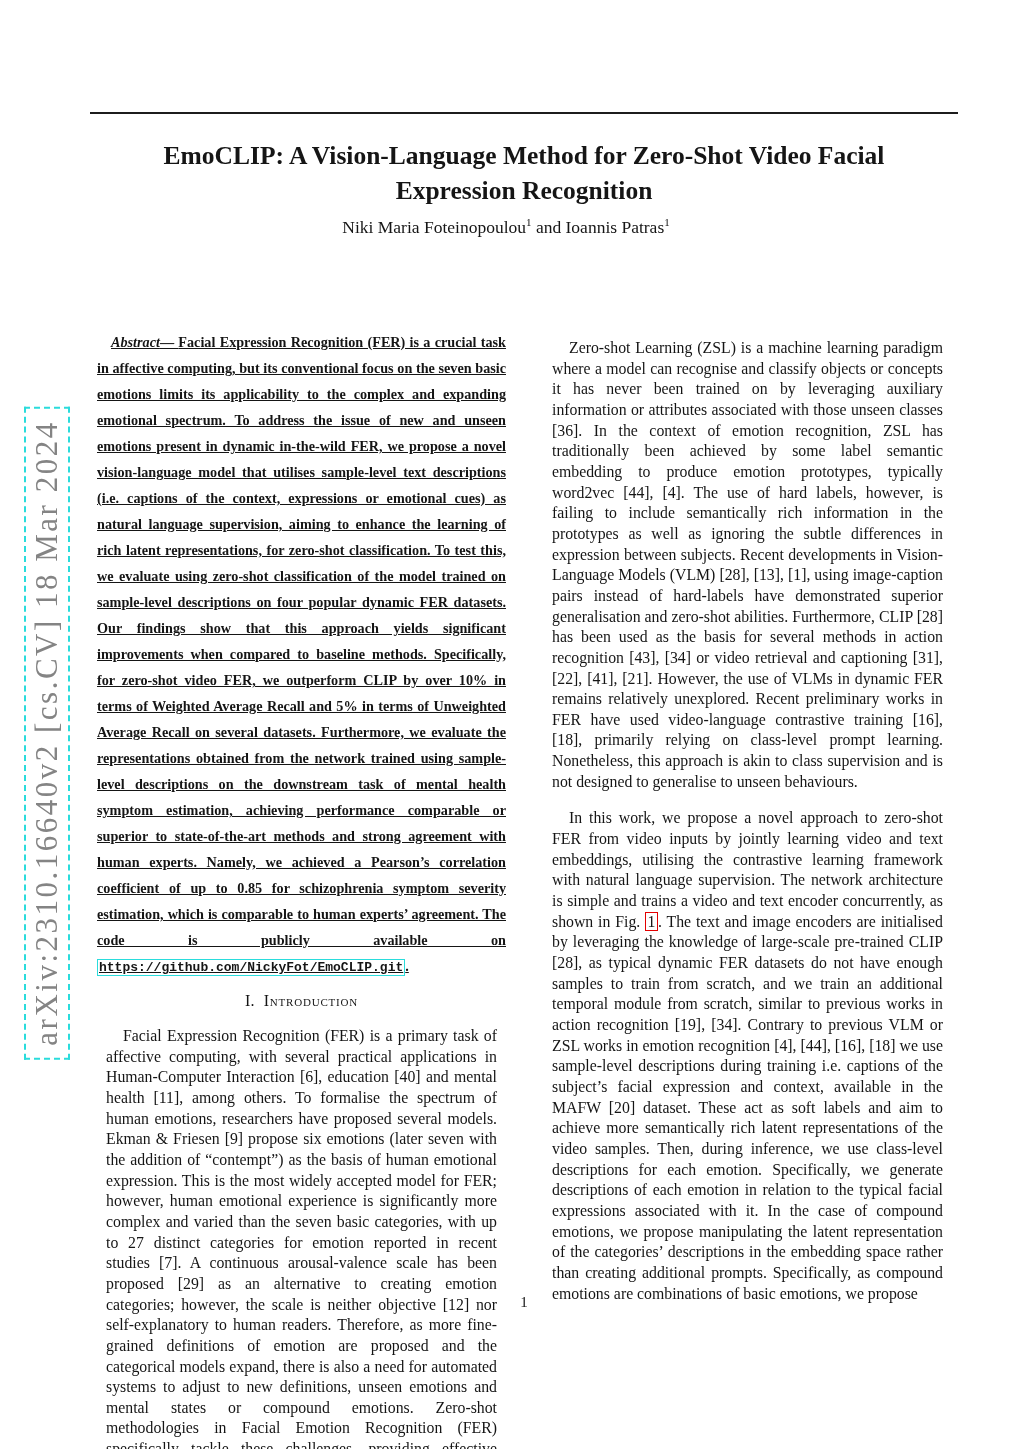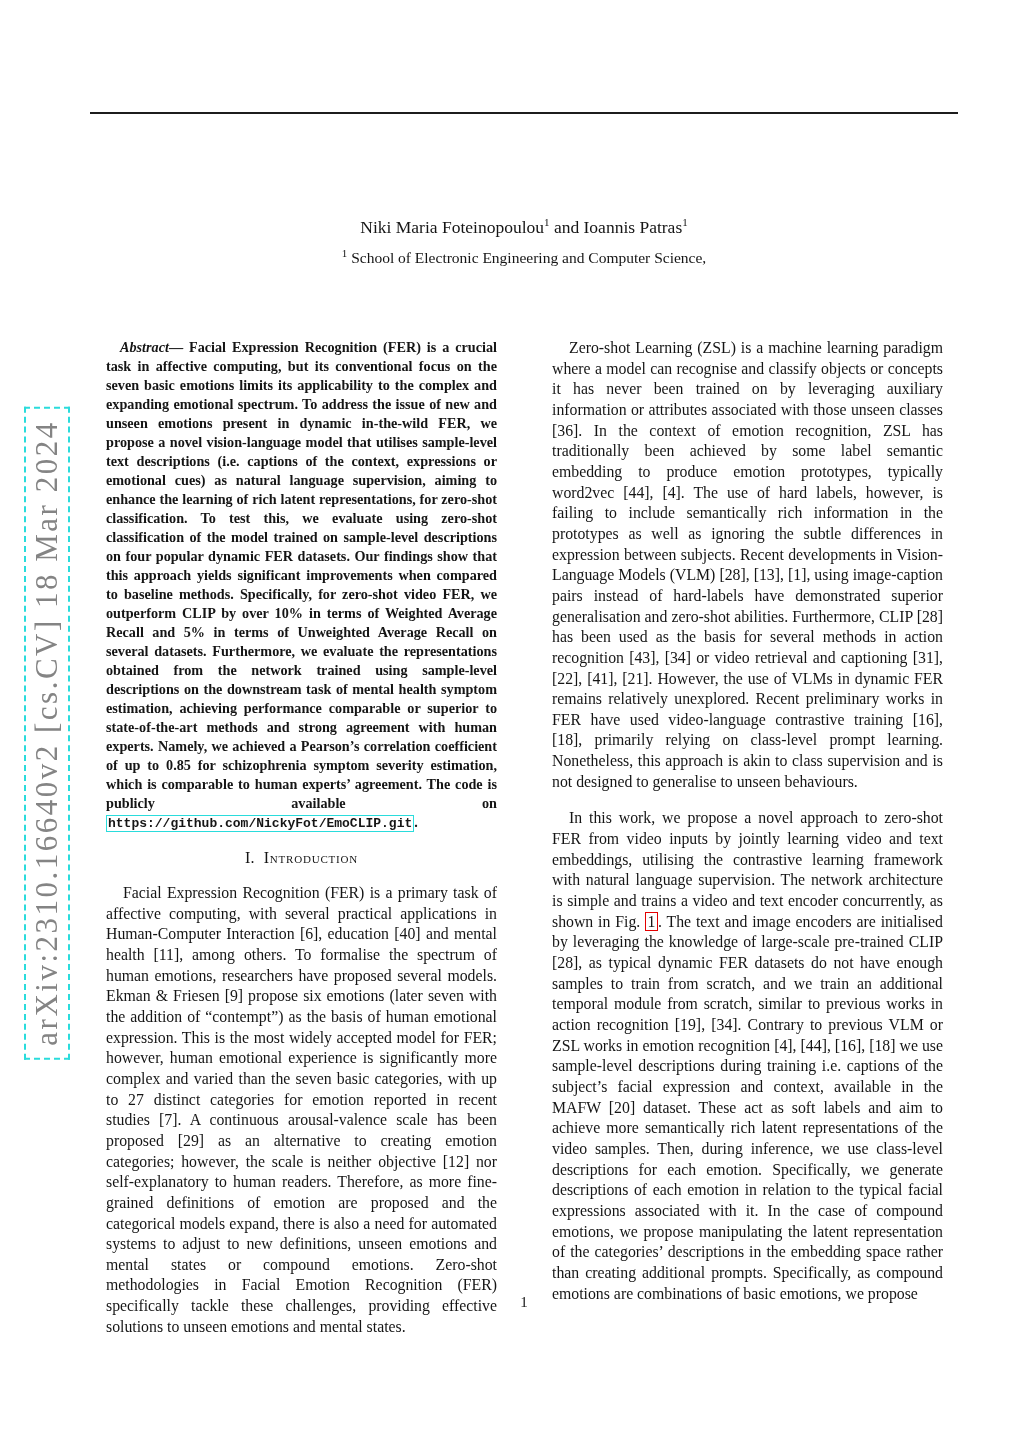--- a/index.html
+++ b/index.html
@@ -33,43 +33,43 @@
     width: 868px; height: 0;
     border-top: 2.5px solid #1c1c1c;
   }
   .title {
     position: absolute; left: 90px; top: 121px; width: 868px;
     text-align: center;
     font-size: 25.5px; font-weight: bold;
     line-height: 35px;
   }
   .authors {
-    position: absolute; left: 90px; top: 216px; width: 868px;
+    position: absolute; left: 72px; top: 216px; width: 868px;
     text-align: center; font-size: 17.5px;
   }
   .authors sup, .affiliation sup { font-size: 11px; }
   .affiliation {
     position: absolute; left: 90px; top: 243px; width: 868px;
     text-align: center; font-size: 15.5px; line-height: 20.5px;
   }
 
   
   .columns {
     position: absolute; left: 90px; top: 322px; width: 869px;
     display: flex; gap: 23px; align-items: flex-start;
   }
   .col { width: 423px; }
 
   .abstract {
-    margin: 16px;
+    margin: 7px;
     font-size: 14.2px; font-weight: bold;
-    line-height: 19px;
+    line-height: 26px;
     text-align: justify;
     text-indent: 14px;
-    hyphens: auto; -webkit-hyphens: auto;
+    hyphens: auto; text-decoration: underline; -webkit-hyphens: auto;
   }
   .abs-label { font-style: italic; }
   .code-link {
     font-family: "Liberation Mono", monospace;
     font-weight: bold;
     font-size: 13px;
     color: #151515;
     text-decoration: none;
     border: 1.5px solid #2adcdc;
     padding: 0 1px;
@@ -107,25 +107,25 @@
 </style>
 </head>
 <body>
 
 <div class="page">
 
   <div class="arxiv-banner">arXiv:2310.16640v2  [cs.CV]  18 Mar 2024</div>
 
   <div class="top-rule"></div>
 
+  <h1 class="title"><span>EmoCLIP: A Vision-Language Method for Zero-Shot Video Facial</span><br><span>Expression Recognition</span></h1>
 
   <div class="authors"><span>Niki Maria Foteinopoulou</span><sup>1</sup><span> and Ioannis Patras</span><sup>1</sup></div>
 
   <div class="affiliation">
-    <div><sup>1</sup><span> School of Electronic Engineering and Computer Science,</span></div>
   </div>
 
   <div class="columns">
 
     <div class="col">
       <p class="abstract"><span class="abs-label">Abstract</span><span>— </span><span>Facial Expression Recognition (FER) is a crucial task in affective computing, but its conventional focus on the seven basic emotions limits its applicability to the complex and expanding emotional spectrum. To address the issue of new and unseen emotions present in dynamic in-the-wild FER, we propose a novel vision-language model that utilises sample-level text descriptions (i.e. captions of the context, expressions or emotional cues) as natural language supervision, aiming to enhance the learning of rich latent representations, for zero-shot classification. To test this, we evaluate using zero-shot classification of the model trained on sample-level descriptions on four popular dynamic FER datasets. Our findings show that this approach yields significant improvements when compared to baseline methods. Specifically, for zero-shot video FER, we outperform CLIP by over 10% in terms of Weighted Average Recall and 5% in terms of Unweighted Average Recall on several datasets. Furthermore, we evaluate the representations obtained from the network trained using sample-level descriptions on the downstream task of mental health symptom estimation, achieving performance comparable or superior to state-of-the-art methods and strong agreement with human experts. Namely, we achieved a Pearson’s correlation coefficient of up to 0.85 for schizophrenia symptom severity estimation, which is comparable to human experts’ agreement. The code is publicly available on </span><a class="code-link">https://github.com/NickyFot/EmoCLIP.git</a><span>.</span></p>
 
       <h2 class="section-heading"><span class="heading-number">I.</span><span class="smallcaps">Introduction</span></h2>
 
       <p class="body-par">Facial Expression Recognition (FER) is a primary task of affective computing, with several practical applications in Human-Computer Interaction [6], education [40] and mental health [11], among others. To formalise the spectrum of human emotions, researchers have proposed several models. Ekman &amp; Friesen [9] propose six emotions (later seven with the addition of “contempt”) as the basis of human emotional expression. This is the most widely accepted model for FER; however, human emotional experience is significantly more complex and varied than the seven basic categories, with up to 27 distinct categories for emotion reported in recent studies [7]. A continuous arousal-valence scale has been proposed [29] as an alternative to creating emotion categories; however, the scale is neither objective [12] nor self-explanatory to human readers. Therefore, as more fine-grained definitions of emotion are proposed and the categorical models expand, there is also a need for automated systems to adjust to new definitions, unseen emotions and mental states or compound emotions. Zero-shot methodologies in Facial Emotion Recognition (FER) specifically tackle these challenges, providing effective solutions to unseen emotions and mental states.</p>

